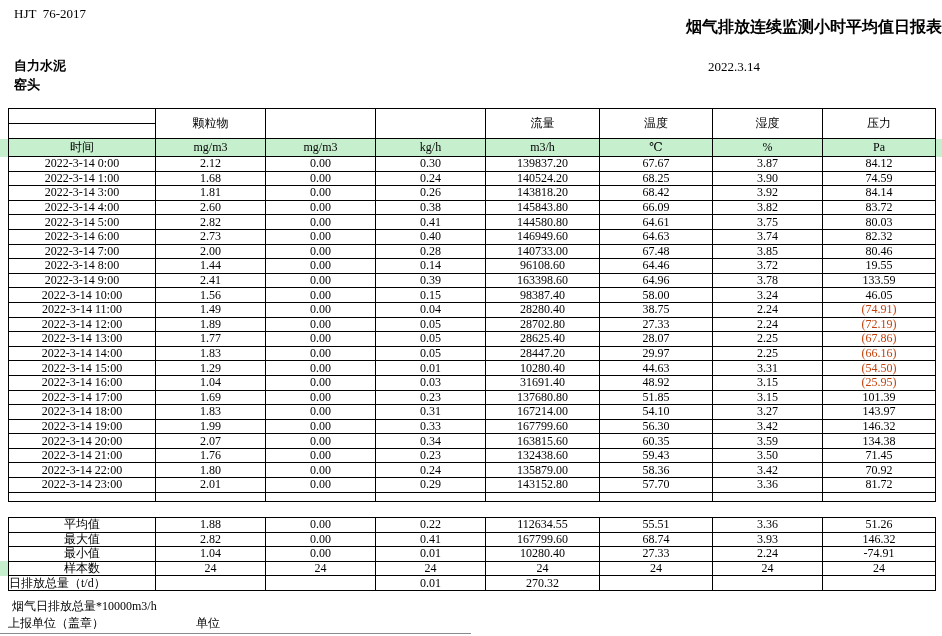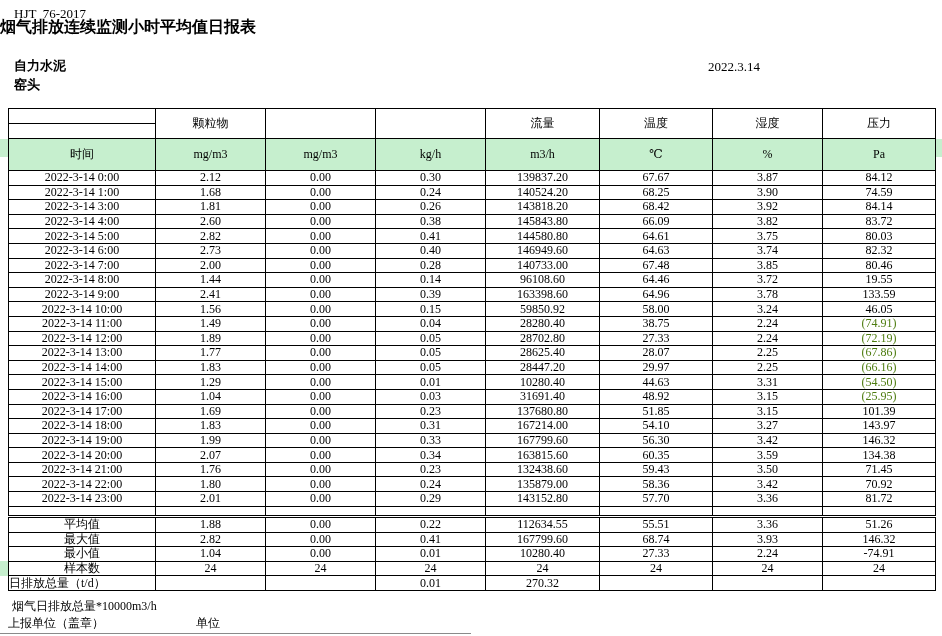--- a/index.html
+++ b/index.html
@@ -3,47 +3,47 @@
 <meta charset="utf-8">
 <style>
   html,body{margin:0;padding:0}
   body{
     width:942px;height:636px;position:relative;overflow:hidden;
     background:#ffffff;color:#000;
     font-family:"Liberation Serif","DejaVu Serif",serif;
   }
   .abs{position:absolute}
   .std{left:14px;top:6px;font-weight:normal;font-size:13px;white-space:pre}
-  .title{left:0;right:0;top:17px;text-align:left;font-weight:bold;font-size:16px}
+  .title{left:0;right:0;top:17px;text-align:right;font-weight:bold;font-size:16px}
   .company{left:14px;top:57px;font-weight:bold;font-size:13px}
   .station{left:14px;top:76px;font-weight:bold;font-size:13px}
   .date{left:708px;top:59px;font-size:13px}
   .green-band{left:0;top:139px;width:942px;height:18px;background:#c6efce}
   .green-strip{left:0;top:561px;width:8px;height:15px;background:#c6efce}
   table{border-collapse:collapse;table-layout:fixed;position:absolute;left:8px;font-size:12px}
   .main{top:108px}
   .summary{top:517px}
   col.c0{width:147px} col.c1{width:110px} col.c2{width:110px} col.c3{width:110px}
   col.c4{width:114px} col.c5{width:113px} col.c6{width:110px} col.c7{width:113px}
   th,td{
     border:1px solid #000;padding:0;margin:0;
     text-align:center;vertical-align:middle;
     font-weight:normal;font-size:12px;line-height:13px;
     overflow:hidden;white-space:nowrap;
   }
   tr.grp{height:29px}
-  tr.unitrow{height:32px}
+  tr.unitrow{height:18px}
   tr.unitrow th{background:#c6efce}
   .main tbody tr{height:14.6px}
   .main tbody tr.shortrow{height:9px}
   .summary tbody tr{height:14.6px}
   .splitcell{padding:0}
   .splitcell .half{height:14px;border-bottom:1px solid #000}
   .splitcell .half2{height:14px}
-  td.neg{color:#4d7c0f}
+  td.neg{color:#c2410c}
   .footnote{left:12px;top:598px;font-size:12px}
   .report-unit{left:8px;top:615px;font-size:12px}
   .unit-label{left:196px;top:615px;font-size:12px}
   .bottom-divider{left:0;top:633px;width:471px;height:1px;background:#8a8a8a}
 </style>
 </head>
 <body>
 
 <div>
 
@@ -181,21 +181,21 @@
           <td>163398.60</td>
           <td>64.96</td>
           <td>3.78</td>
           <td>133.59</td>
         </tr>
         <tr>
           <td>2022-3-14 10:00</td>
           <td>1.56</td>
           <td>0.00</td>
           <td>0.15</td>
-          <td>59850.92</td>
+          <td>98387.40</td>
           <td>58.00</td>
           <td>3.24</td>
           <td>46.05</td>
         </tr>
         <tr>
           <td>2022-3-14 11:00</td>
           <td>1.49</td>
           <td>0.00</td>
           <td>0.04</td>
           <td>28280.40</td>

